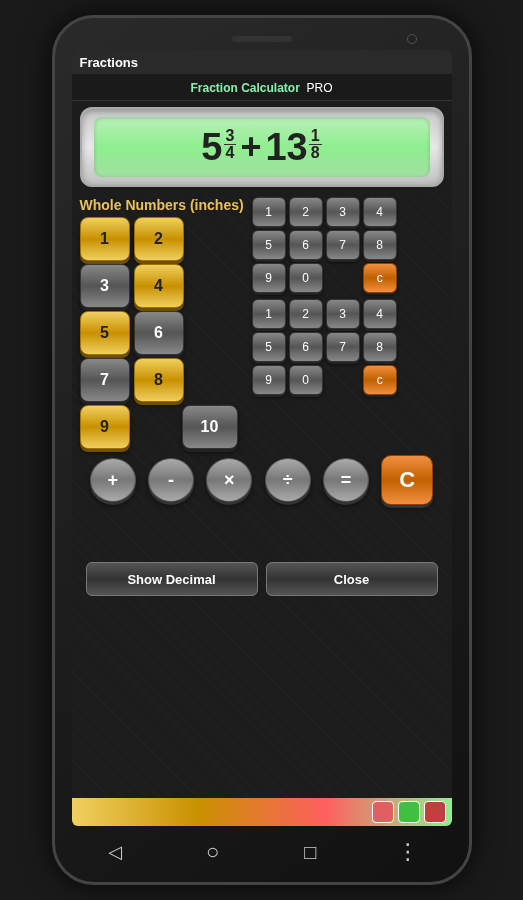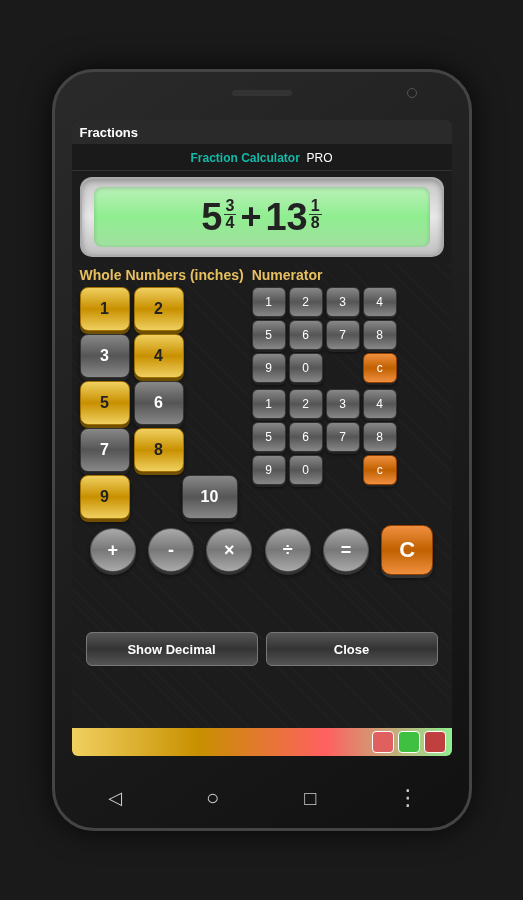--- a/index.html
+++ b/index.html
@@ -9,31 +9,30 @@
       background: #1a1a1a;
       display: flex;
       align-items: center;
       justify-content: center;
       font-family: Arial, sans-serif;
       overflow: hidden;
     }
 
     .phone-outer {
       width: 420px;
-      height: 762px;
+      height: 870px;
       background: linear-gradient(145deg, #2a2a2a, #111);
       border-radius: 42px;
       border: 3px solid #444;
       display: flex;
       flex-direction: column;
       align-items: center;
       padding: 18px 12px 10px;
       position: relative;
       box-shadow: 0 0 30px rgba(0,0,0,0.8);
-      gap: 16px;
     }
 
     .phone-top-bar {
       width: 100%;
       display: flex;
       align-items: center;
       justify-content: center;
       margin-bottom: 8px;
       position: relative;
     }
@@ -85,21 +84,21 @@
       text-align: center;
       border-bottom: 1px solid #333;
     }
 
     .app-header-text {
       font-size: 12px;
       color: #ccc;
     }
 
     .app-header-text span {
-      color: #14b8a6;
+      color: #86efac;
       font-weight: bold;
     }
 
     .display-area {
       background: linear-gradient(180deg, #c8c8c8, #e8e8e8, #c0c0c0);
       margin: 6px 8px;
       border-radius: 12px;
       padding: 8px 12px;
       min-height: 70px;
       display: flex;
@@ -446,55 +445,54 @@
               <button class="calc-btn whole-btn">8</button>
             </div>
             <div class="numpad-row">
               <button class="calc-btn whole-btn">9</button>
               <button class="calc-btn whole-btn dark" style="width:56px;margin-left:48px;">10</button>
             </div>
           </div>
         </div>
 
         <div class="right-col">
-
-          <div class="frac-section">
-            <div class="section-label">Numerator</div>
-            <div class="frac-numpad">
-              <button class="frac-btn">1</button>
-              <button class="frac-btn">2</button>
-              <button class="frac-btn">3</button>
-              <button class="frac-btn">4</button>
-              <button class="frac-btn">5</button>
-              <button class="frac-btn">6</button>
-              <button class="frac-btn">7</button>
-              <button class="frac-btn">8</button>
-              <button class="frac-btn">9</button>
-              <button class="frac-btn">0</button>
-              <button class="frac-btn" style="background:transparent;border:none;box-shadow:none;"></button>
-              <button class="frac-btn orange">c</button>
-            </div>
-          </div>
 
           <div class="frac-section">
             <div class="frac-numpad">
               <button class="frac-btn">1</button>
               <button class="frac-btn">2</button>
               <button class="frac-btn">3</button>
               <button class="frac-btn">4</button>
               <button class="frac-btn">5</button>
               <button class="frac-btn">6</button>
               <button class="frac-btn">7</button>
               <button class="frac-btn">8</button>
               <button class="frac-btn">9</button>
               <button class="frac-btn">0</button>
               <button class="frac-btn" style="background:transparent;border:none;box-shadow:none;"></button>
               <button class="frac-btn orange">c</button>
             </div>
           </div>
+
+          <div class="frac-section">
+            <div class="frac-numpad">
+              <button class="frac-btn">1</button>
+              <button class="frac-btn">2</button>
+              <button class="frac-btn">3</button>
+              <button class="frac-btn">4</button>
+              <button class="frac-btn">5</button>
+              <button class="frac-btn">6</button>
+              <button class="frac-btn">7</button>
+              <button class="frac-btn">8</button>
+              <button class="frac-btn">9</button>
+              <button class="frac-btn">0</button>
+              <button class="frac-btn" style="background:transparent;border:none;box-shadow:none;"></button>
+              <button class="frac-btn orange">c</button>
+            </div>
+          </div>
         </div>
       </div>
 
       <div class="operators-row">
         <button class="op-btn">+</button>
         <button class="op-btn">-</button>
         <button class="op-btn">×</button>
         <button class="op-btn">÷</button>
         <button class="op-btn">=</button>
         <button class="op-btn clear-op">C</button>

